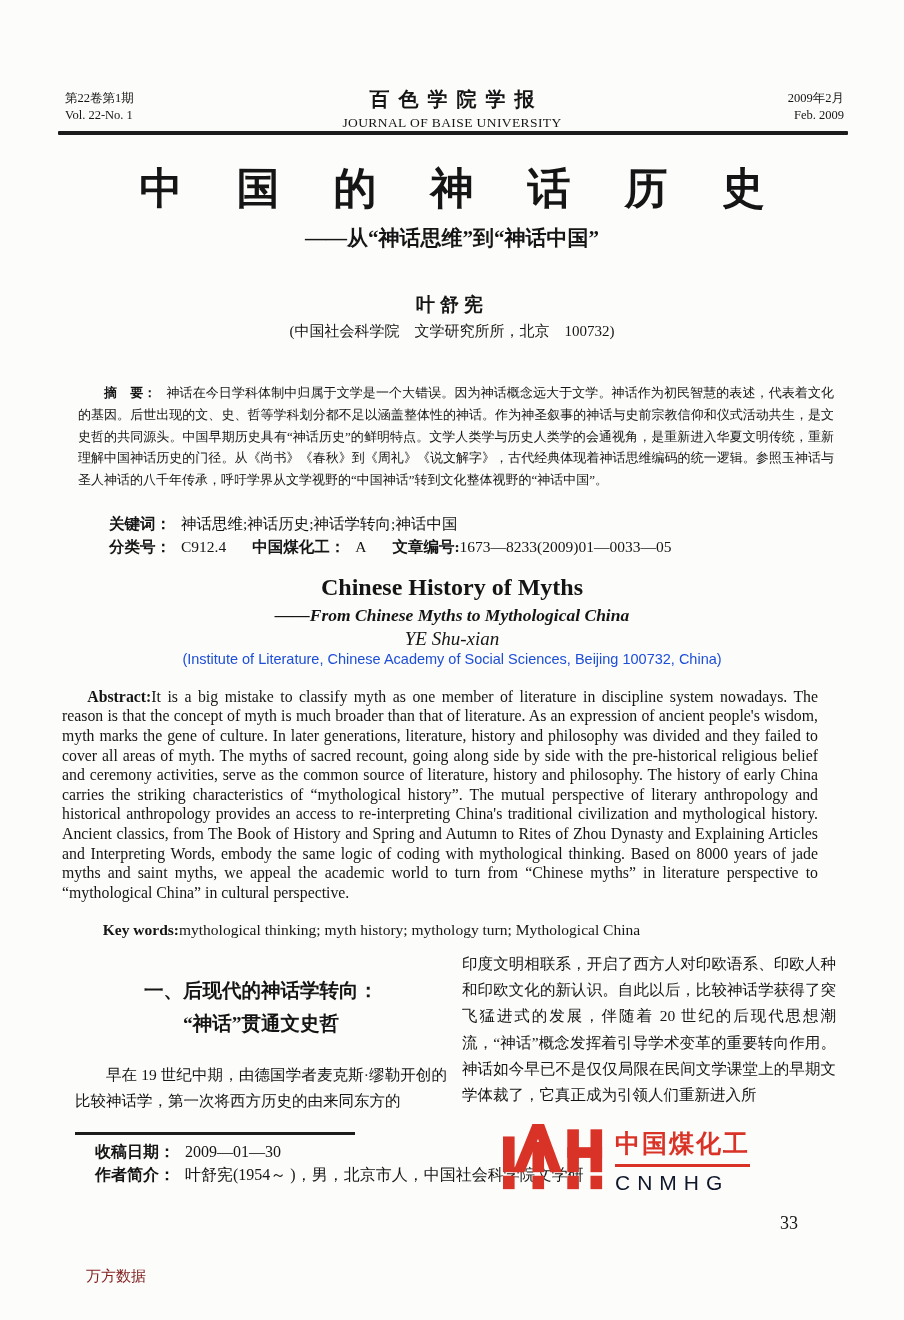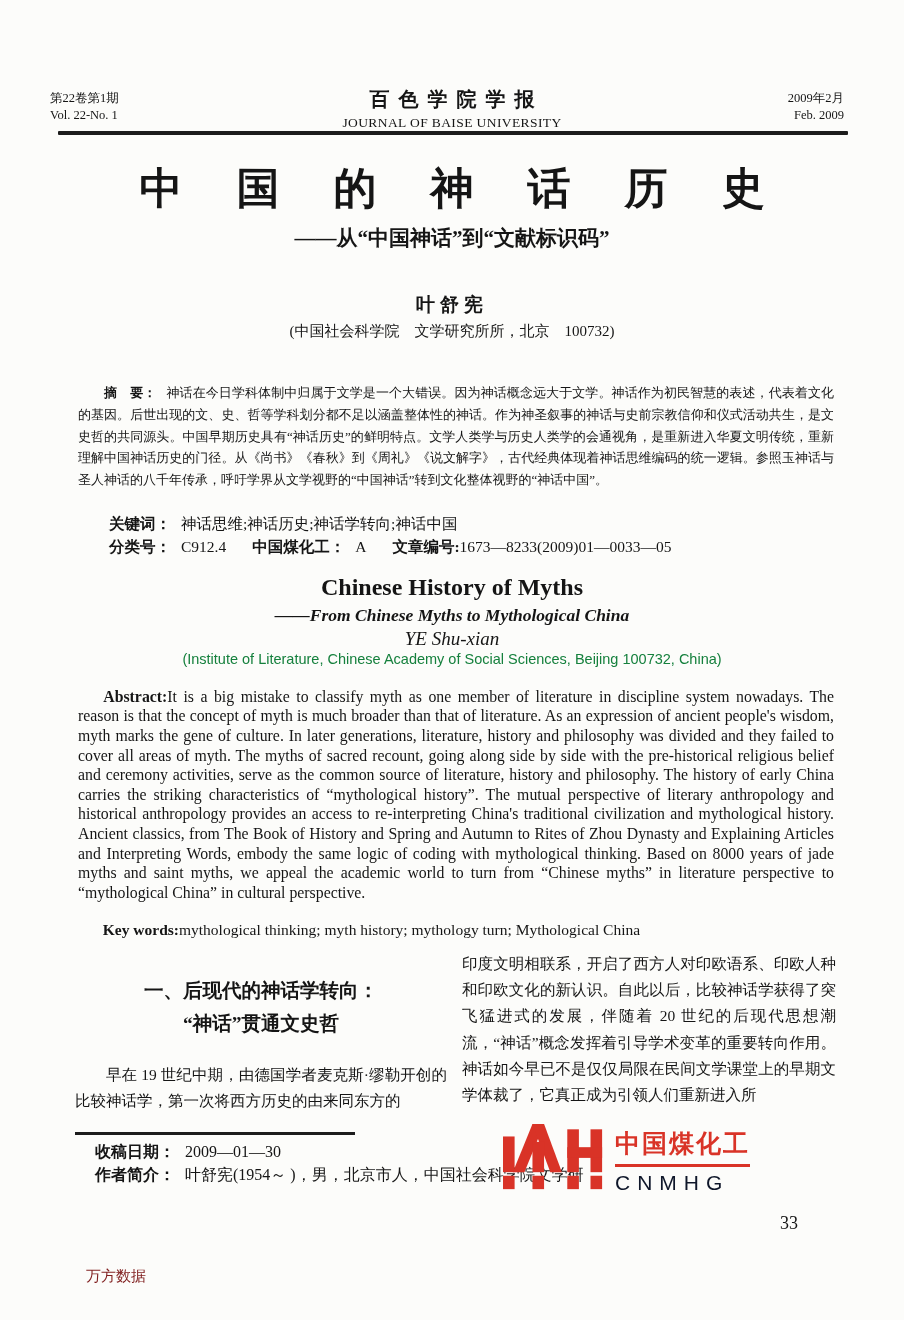--- a/index.html
+++ b/index.html
@@ -2,21 +2,21 @@
 <html><head>
 <meta charset="utf-8">
 <style>
   html,body{margin:0;padding:0;background:#e8e8e6;}
   .page{
     position:relative;width:904px;height:1320px;margin:0 auto;
     background:#fcfcfa;color:#151515;overflow:hidden;
     font-family:"Liberation Serif","DejaVu Serif",serif;
   }
   
-  .hdr-left{position:absolute;left:50px;top:90px;font-size:12.5px;line-height:17px;}
+  .hdr-left{position:absolute;left:65px;top:90px;font-size:12.5px;line-height:17px;}
   .hdr-right{position:absolute;right:60px;top:90px;font-size:12.5px;line-height:17px;text-align:right;}
   .hdr-center{position:absolute;left:0;right:0;top:86px;text-align:center;}
   .jname{font-size:20px;font-weight:bold;letter-spacing:9px;transform:translateX(4.5px);}
   .jname-en{font-size:13.5px;margin-top:2px;letter-spacing:0.4px;}
   .hdr-rule{position:absolute;left:58px;right:56px;top:131px;height:3.5px;background:#1c1c1c;border-radius:1px;}
   
   .title{position:absolute;left:0;right:0;top:160px;text-align:center;
          font-size:43px;font-weight:bold;letter-spacing:54px;white-space:nowrap;transform:translateX(27px);}
   .subtitle{position:absolute;left:0;right:0;top:224px;text-align:center;font-size:21px;font-weight:bold;}
   .author{position:absolute;left:0;right:0;top:292px;text-align:center;font-size:19px;font-weight:bold;letter-spacing:5px;}
@@ -27,22 +27,22 @@
   .cn-keywords{position:absolute;left:78px;width:756px;top:514px;font-size:15.5px;text-indent:2em;}
   .cn-class{position:absolute;left:78px;width:756px;top:537px;font-size:15.5px;text-indent:2em;}
   .lbl{font-weight:bold;}
   .gap-s{display:inline-block;width:10px;}
   .gap-m{display:inline-block;width:26px;}
   
   .en-title{position:absolute;left:0;right:0;top:574px;text-align:center;font-size:24px;font-weight:bold;}
   .en-subtitle{position:absolute;left:0;right:0;top:605px;text-align:center;font-size:17.5px;font-weight:bold;font-style:italic;}
   .en-author{position:absolute;left:0;right:0;top:628px;text-align:center;font-size:19px;font-style:italic;}
   .en-affil{position:absolute;left:0;right:0;top:651px;text-align:center;font-size:14.5px;
-            font-family:"Liberation Sans","DejaVu Sans",sans-serif;color:#15803d;}
-  .en-abstract{position:absolute;left:78px;width:756px;top:671px;font-size:15.8px;line-height:19.6px;
+            font-family:"Liberation Sans","DejaVu Sans",sans-serif;color:#1d4ed8;}
+  .en-abstract{position:absolute;left:62px;width:756px;top:671px;font-size:15.8px;line-height:19.6px;
                text-align:justify;text-indent:1.6em;}
   .en-keywords{position:absolute;left:78px;width:756px;top:921px;font-size:15.5px;text-indent:1.6em;}
   
   .col-left{position:absolute;left:75px;width:372px;top:974px;}
   .sec-heading{text-align:center;font-size:19.5px;font-weight:bold;line-height:33px;}
   .col-para{margin-top:22px;font-size:15.5px;line-height:26px;text-align:justify;text-indent:2em;}
   .col-right{position:absolute;left:462px;width:374px;top:951px;font-size:15.5px;line-height:26.2px;text-align:justify;}
   
   .foot-rule{position:absolute;left:75px;top:1132px;width:280px;height:2.5px;background:#1c1c1c;}
   .foot-notes{position:absolute;left:95px;top:1141px;font-size:16px;line-height:22.5px;}
@@ -71,21 +71,21 @@
     <div class="jname">百色学院学报</div>
     <div class="jname-en">JOURNAL OF BAISE UNIVERSITY</div>
   </div>
   <div class="hdr-right">
     <div>2009年2月</div>
     <div>Feb. 2009</div>
   </div>
   <div class="hdr-rule"></div>
 
   <div class="title">中国的神话历史</div>
-  <div class="subtitle">——从“中国神话”到“文献标识码”</div>
+  <div class="subtitle">——从“神话思维”到“神话中国”</div>
   <div class="author">叶舒宪</div>
   <div class="affil">(中国社会科学院　文学研究所所，北京　100732)</div>
 
   <p class="cn-abstract"><span class="lbl">摘　要：</span><span class="gap-s"></span><span>神话在今日学科体制中归属于文学是一个大错误。因为神话概念远大于文学。神话作为初民智慧的表述，代表着文化的基因。后世出现的文、史、哲等学科划分都不足以涵盖整体性的神话。作为神圣叙事的神话与史前宗教信仰和仪式活动共生，是文史哲的共同源头。中国早期历史具有“神话历史”的鲜明特点。文学人类学与历史人类学的会通视角，是重新进入华夏文明传统，重新理解中国神话历史的门径。从《尚书》《春秋》到《周礼》《说文解字》，古代经典体现着神话思维编码的统一逻辑。参照玉神话与圣人神话的八千年传承，呼吁学界从文学视野的“中国神话”转到文化整体视野的“神话中国”。</span></p>
 
   <div class="cn-keywords"><span class="lbl">关键词：</span><span class="gap-s"></span><span>神话思维;神话历史;神话学转向;神话中国</span></div>
   <div class="cn-class"><span class="lbl">分类号：</span><span class="gap-s"></span><span>C912.4</span><span class="gap-m"></span><span class="lbl">中国煤化工：</span><span class="gap-s"></span><span>A</span><span class="gap-m"></span><span class="lbl">文章编号:</span><span>1673—8233(2009)01—0033—05</span></div>
 
   <div class="en-title">Chinese History of Myths</div>
   <div class="en-subtitle">——From Chinese Myths to Mythological China</div>

